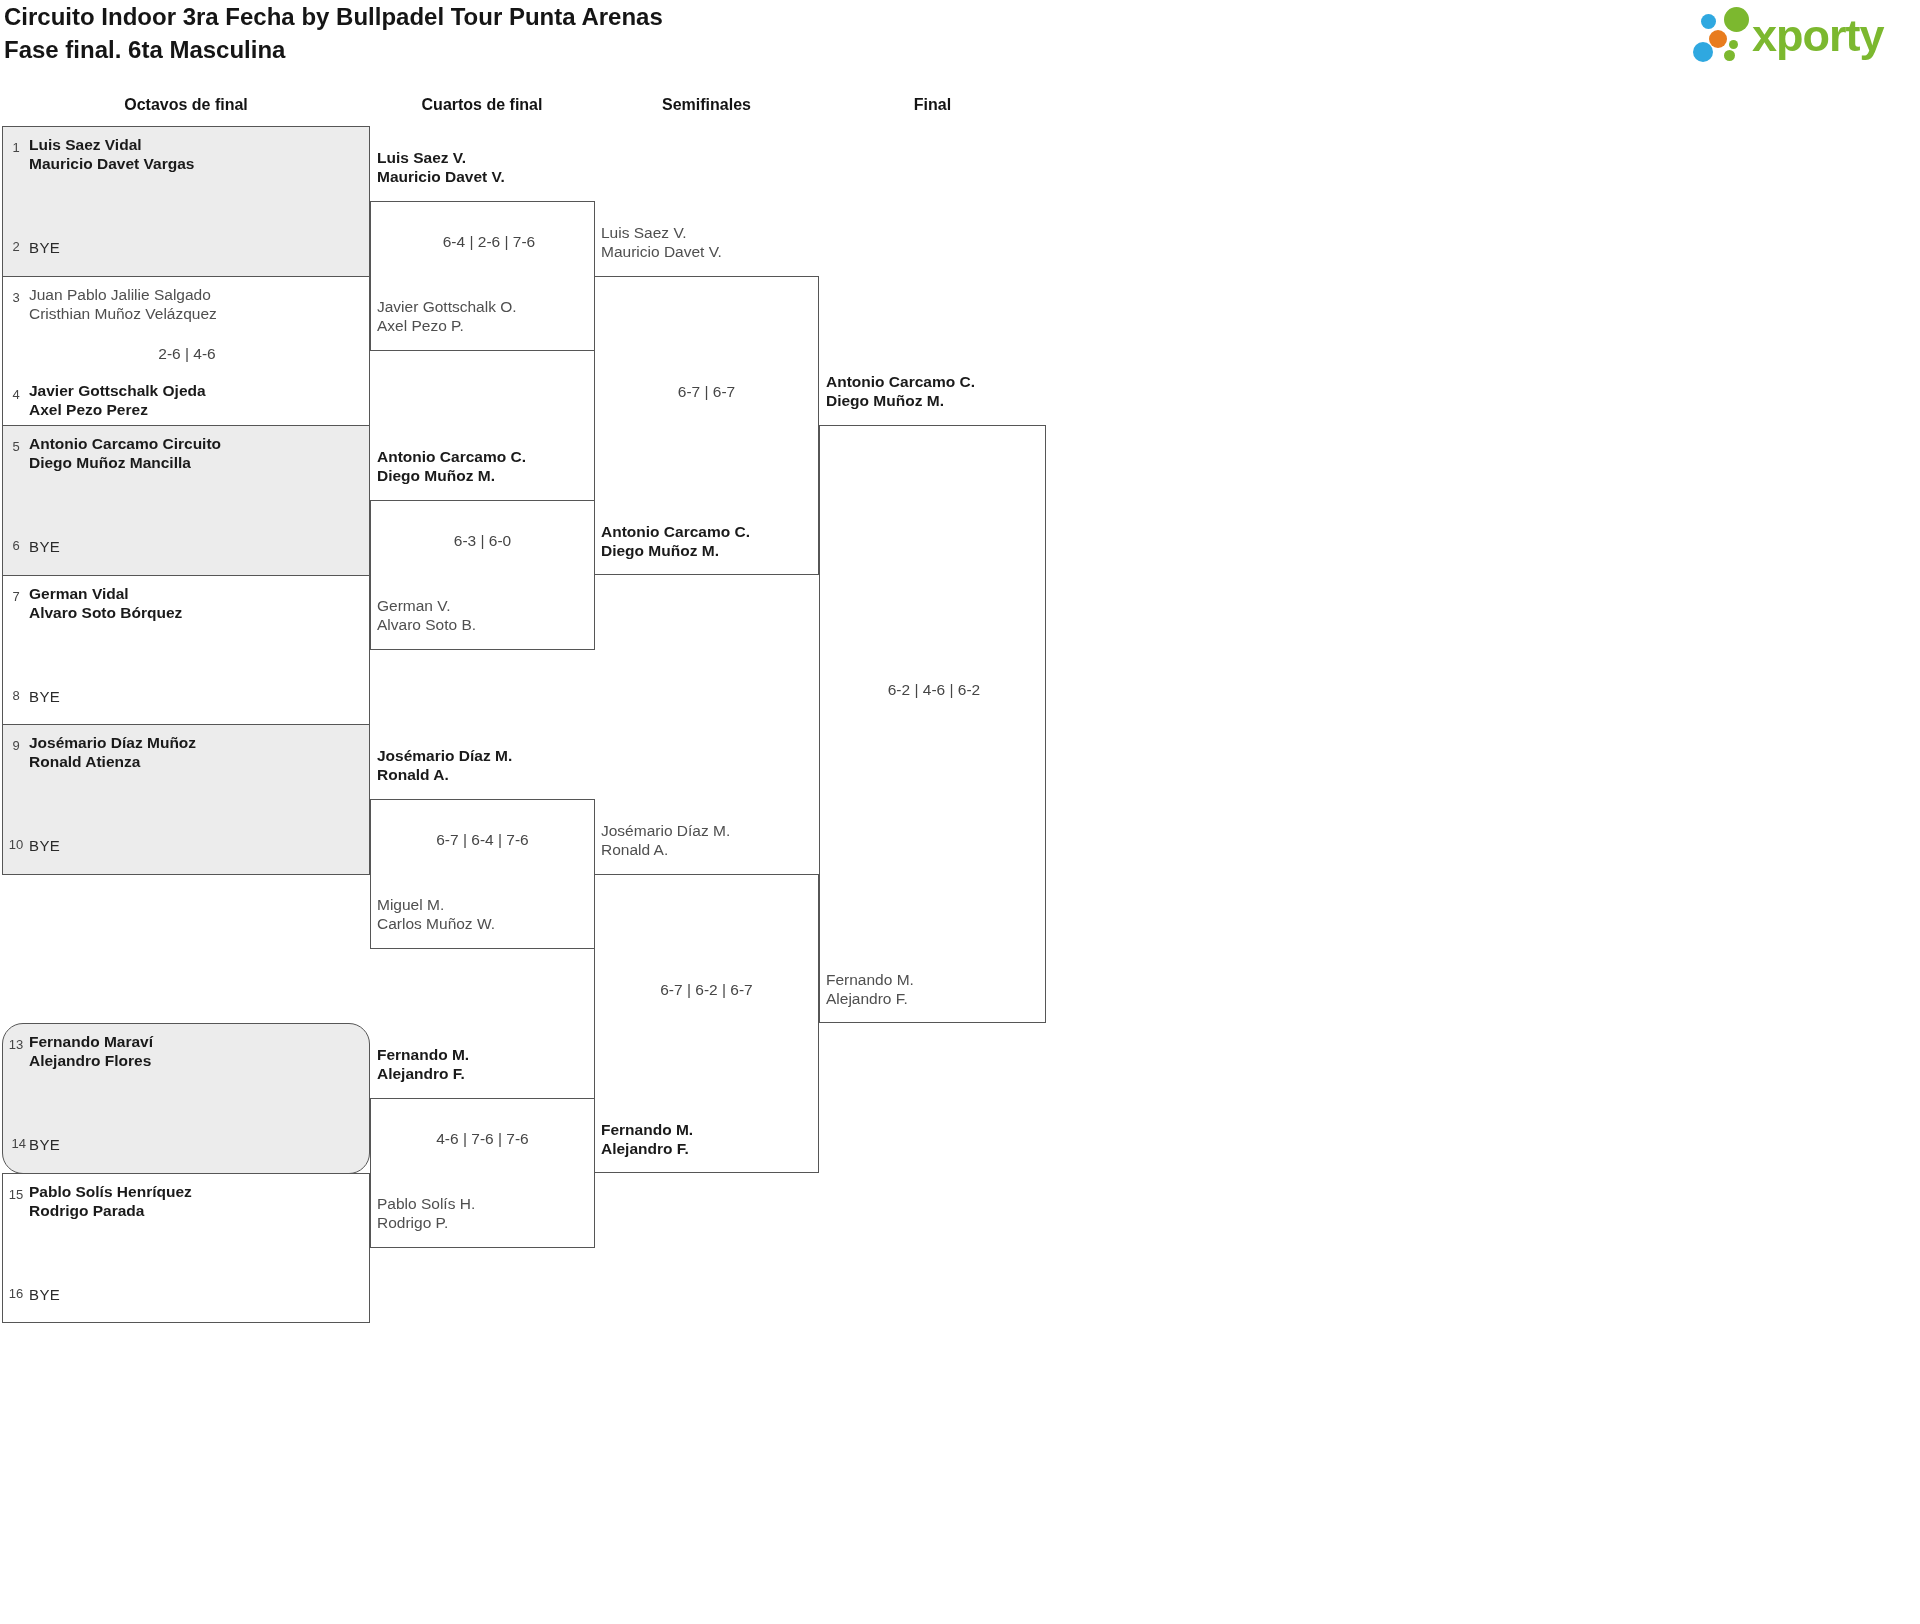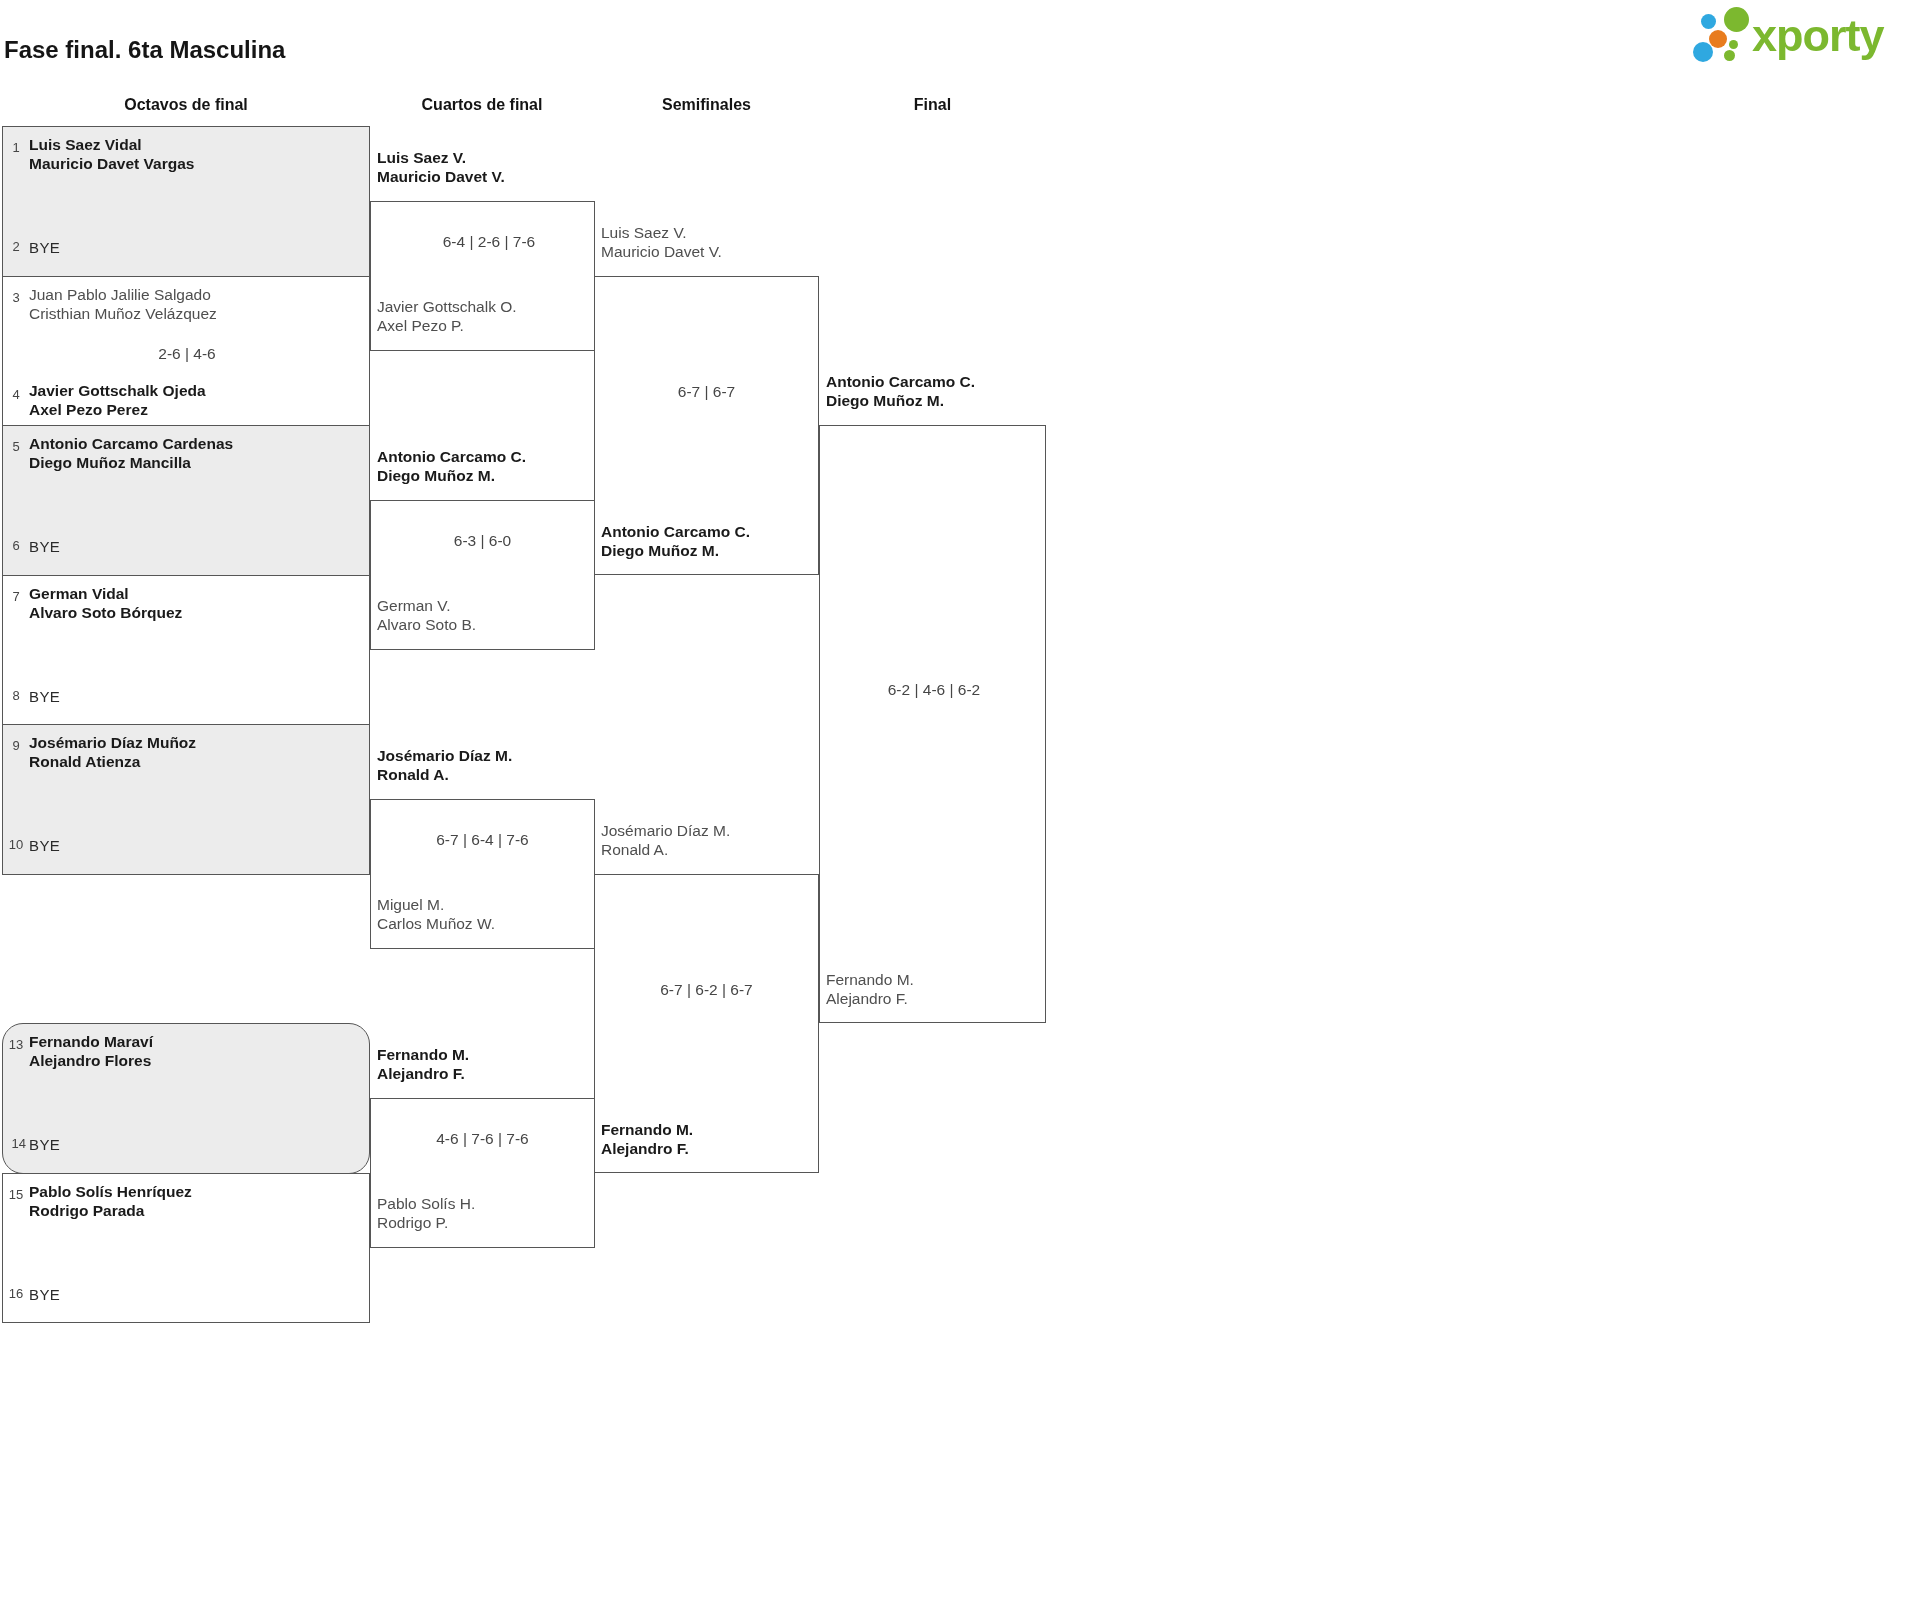--- a/index.html
+++ b/index.html
@@ -23,20 +23,21 @@
   .dot{position:absolute;border-radius:50%;}
   .dot.blue{background:#2fa8e0;}
   .dot.orange{background:#e87c1e;}
   .dot.green{background:#7cb82f;}
 </style>
 </head>
 <body>
 
 <div class="canvas">
 
+  <div class="title-line" style="top:3px;">Circuito Indoor 3ra Fecha by Bullpadel Tour Punta Arenas</div>
   <div class="title-line" style="top:36px;">Fase final. 6ta Masculina</div>
 
   <div class="logo">
     <span class="dot blue" style="left:15px;top:12px;width:15px;height:15px;"></span>
     <span class="dot green" style="left:38px;top:5px;width:25px;height:25px;"></span>
     <span class="dot orange" style="left:23px;top:28px;width:18px;height:18px;"></span>
     <span class="dot green" style="left:43px;top:38px;width:9px;height:9px;"></span>
     <span class="dot blue" style="left:7px;top:40px;width:20px;height:20px;"></span>
     <span class="dot green" style="left:38px;top:48px;width:11px;height:11px;"></span>
     <span class="logo-text">xporty</span>
@@ -67,21 +68,21 @@
     <span class="seed" style="top:110px;">4</span>
     <div class="team winner" style="top:104px;">
       <div>Javier Gottschalk Ojeda</div>
       <div>Axel Pezo Perez</div>
     </div>
   </div>
 
   <div class="obox gray" style="top:425px;height:151px;">
     <span class="seed" style="top:13px;">5</span>
     <div class="team winner" style="top:8px;">
-      <div>Antonio Carcamo Cardenas</div>
+      <div>Antonio Carcamo Circuito</div>
       <div>Diego Muñoz Mancilla</div>
     </div>
     <span class="seed" style="top:112px;">6</span>
     <div class="bye" style="top:112px;">BYE</div>
   </div>
 
   <div class="obox" style="top:575px;height:150px;">
     <span class="seed" style="top:13px;">7</span>
     <div class="team winner" style="top:8px;">
       <div>German Vidal</div>

